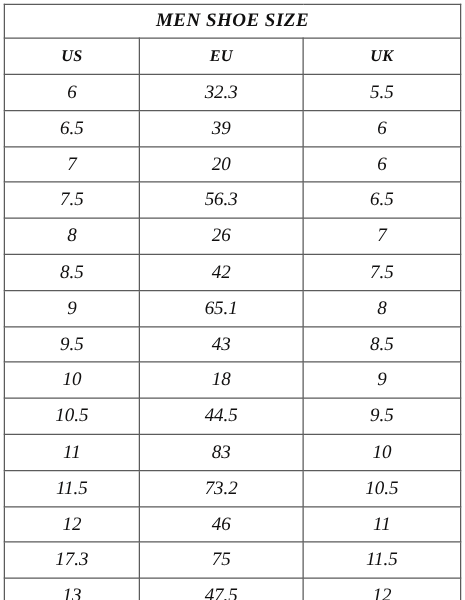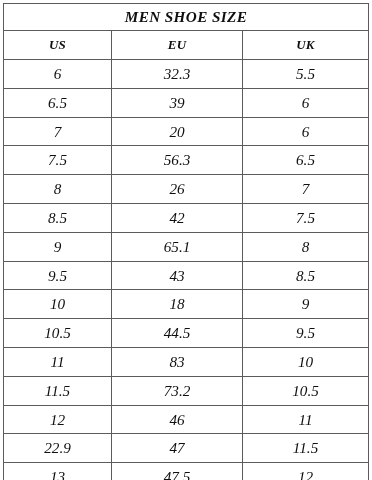--- a/index.html
+++ b/index.html
@@ -150,22 +150,22 @@
           <td class="data-cell">11.5</td>
           <td class="data-cell">73.2</td>
           <td class="data-cell">10.5</td>
         </tr>
         <tr>
           <td class="data-cell">12</td>
           <td class="data-cell">46</td>
           <td class="data-cell">11</td>
         </tr>
         <tr>
-          <td class="data-cell">22.9</td>
-          <td class="data-cell">47</td>
+          <td class="data-cell">17.3</td>
+          <td class="data-cell">75</td>
           <td class="data-cell">11.5</td>
         </tr>
         <tr>
           <td class="data-cell">13</td>
           <td class="data-cell">47.5</td>
           <td class="data-cell">12</td>
         </tr>
       </tbody>
   </table>
 </div>

